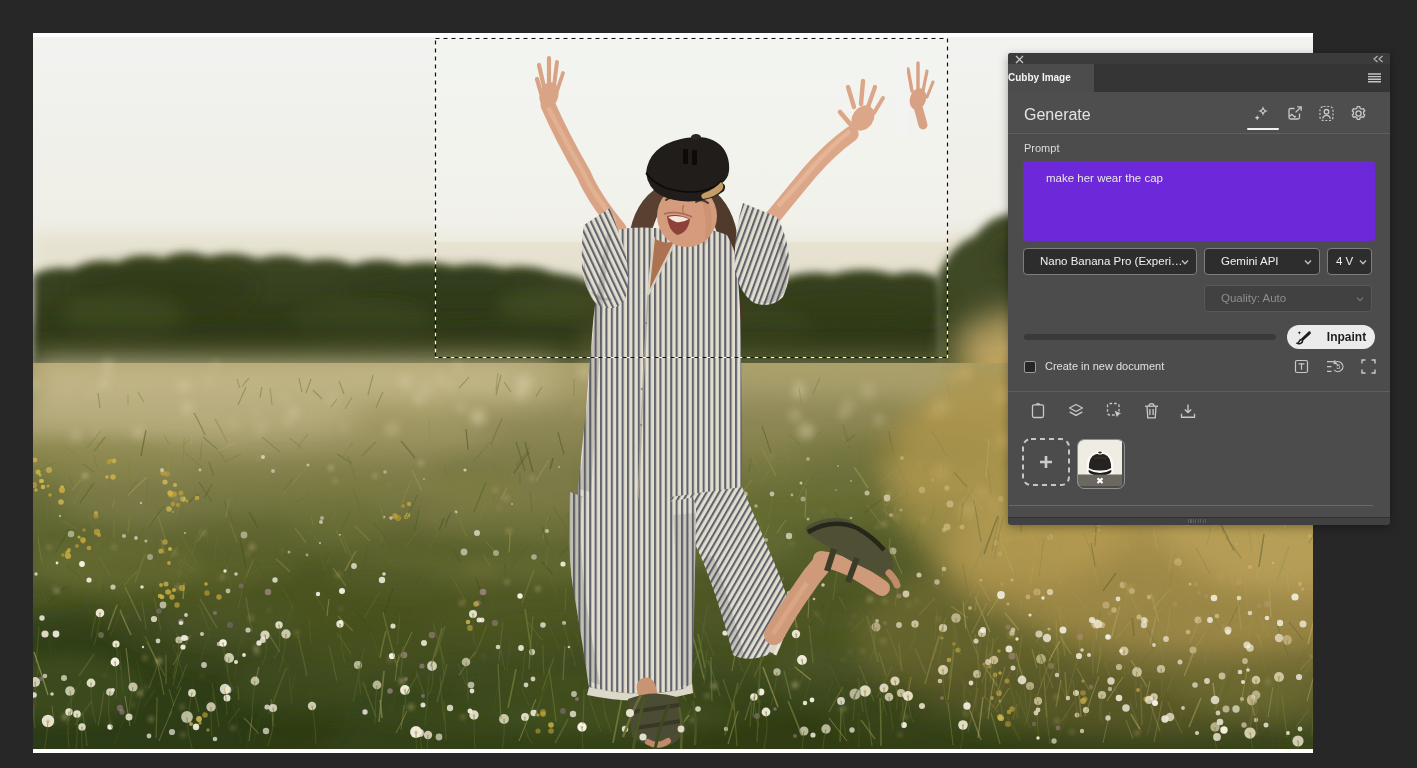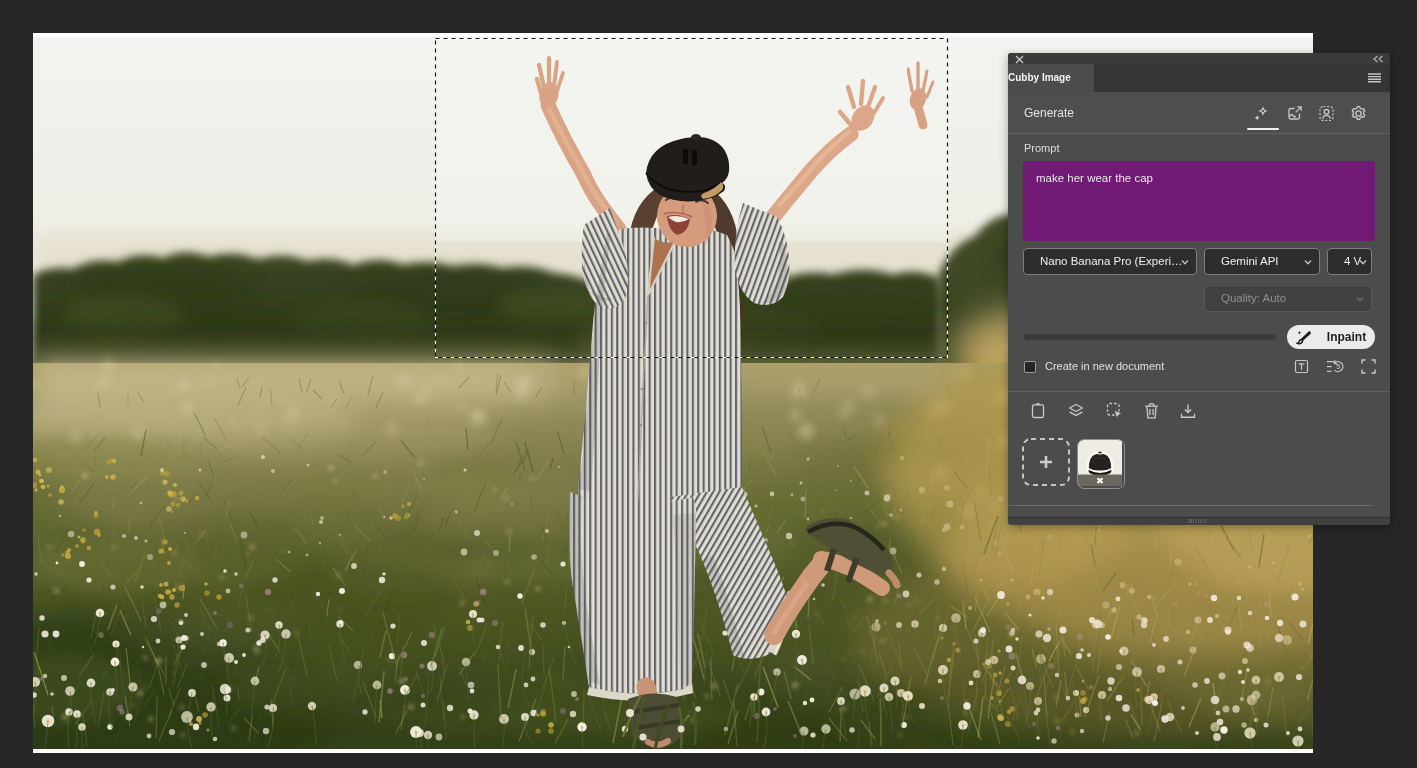--- a/index.html
+++ b/index.html
@@ -4,26 +4,26 @@
 #canvas{position:absolute;left:33px;top:33px;width:1280px;height:720px;background:#ffffff;}
 #canvas svg.photo{position:absolute;left:0;top:4px;}
 #panel{position:absolute;left:1008px;top:53px;width:382px;height:471px;background:#4c4c4c;border-radius:3px;box-shadow:0 3px 10px rgba(0,0,0,0.35);}
 .topbar{position:absolute;left:0;top:0;width:100%;height:11px;background:#3b3b3b;border-radius:3px 3px 0 0;}
 .xicon{position:absolute;left:7px;top:1.5px;}
 .collapse{position:absolute;right:6px;top:2px;}
 .tabrow{position:absolute;left:0;top:11px;width:100%;height:28px;background:#353535;}
 .tab{position:absolute;left:0;top:0;width:86px;height:28px;background:#4c4c4c;color:#f4f4f4;font-weight:bold;font-size:10px;line-height:28px;box-sizing:border-box;}
 .hamb{position:absolute;right:9px;top:9px;}
 .genrow{position:absolute;left:0;top:39px;width:100%;height:41px;background:#4e4e4e;}
-.genlabel{position:absolute;left:16px;top:14px;font-size:12px;color:#e4e4e4;}
+.genlabel{position:absolute;left:16px;top:14px;font-size:16px;color:#e4e4e4;}
 .genicons{position:absolute;right:23px;top:12px;display:flex;gap:15px;align-items:center;}
 .genunder{position:absolute;right:111px;top:35.5px;width:32px;height:2.5px;background:#f0f0f0;border-radius:2px;}
 .hr{position:absolute;left:0;width:100%;height:1px;background:#5e5e5e;}
 .promptlabel{position:absolute;left:16px;top:89px;font-size:11px;color:#dcdcdc;}
-.ta{position:absolute;left:15px;top:108px;width:352px;height:80px;background:#701a75;border-radius:4px;box-sizing:border-box;padding:11px 13px;font-size:11.5px;color:#e8e8e8;}
+.ta{position:absolute;left:15px;top:108px;width:352px;height:80px;background:#6d28d9;border-radius:4px;box-sizing:border-box;padding:11px 23px;font-size:11.5px;color:#e8e8e8;}
 .sel{position:absolute;height:27px;background:#2d2d2d;border:1px solid #7e7e7e;border-radius:4px;box-sizing:border-box;font-size:11.5px;color:#f0f0f0;line-height:25px;padding-left:16px;white-space:nowrap;overflow:hidden;}
 .sel .ch{position:absolute;right:7px;top:11px;}
 .sel.dis{background:#414141;border-color:#585858;color:#8f8f8f;}
 .track{position:absolute;left:16px;top:281px;width:252px;height:6px;background:#3a3a3a;border-radius:3px;}
 .inpaint{position:absolute;left:279px;top:272px;width:88px;height:24px;background:#ebebeb;border-radius:12px;display:flex;align-items:center;justify-content:center;gap:16px;font-size:12px;font-weight:bold;color:#1d1d1d;}
 .cbrow{position:absolute;left:0;top:306px;width:100%;height:16px;}
 .cb{position:absolute;left:16px;top:2px;width:10px;height:10px;background:#262626;border:1px solid #9a9a9a;border-radius:2px;}
 .cblabel{position:absolute;left:37px;top:1px;font-size:11px;color:#e0e0e0;}
 .cbicons{position:absolute;right:14px;top:0;display:flex;gap:17px;align-items:center;}
 .actrow{position:absolute;left:22px;top:349px;display:flex;gap:21px;align-items:center;}
@@ -2300,21 +2300,21 @@
  </div>
  <div class="hr" style="top:80px"></div>
  <div class="promptlabel">Prompt</div>
  <div class="ta">make her wear the cap</div>
  <div class="sel" style="left:15px;top:195px;width:174px">Nano Banana Pro (Experi…<svg class="ch" width="8" height="5" viewBox="0 0 8 5">
         <path d="M1,0.5 L4,3.7 L7,0.5" stroke="#c2c2c2" stroke-width="1.3" fill="none"></path>
       </svg></div>
  <div class="sel" style="left:196px;top:195px;width:116px">Gemini API<svg class="ch" width="8" height="5" viewBox="0 0 8 5">
         <path d="M1,0.5 L4,3.7 L7,0.5" stroke="#c2c2c2" stroke-width="1.3" fill="none"></path>
       </svg></div>
- <div class="sel" style="left:319px;top:195px;width:45px;padding-left:16px">4 V<svg class="ch" style="right:4px" width="8" height="5" viewBox="0 0 8 5">
+ <div class="sel" style="left:319px;top:195px;width:45px;padding-left:8px">4 V<svg class="ch" style="right:4px" width="8" height="5" viewBox="0 0 8 5">
         <path d="M1,0.5 L4,3.7 L7,0.5" stroke="#c2c2c2" stroke-width="1.3" fill="none"></path>
       </svg></div>
  <div class="sel dis" style="left:196px;top:232px;width:168px">Quality: Auto<svg class="ch" width="8" height="5" viewBox="0 0 8 5">
         <path d="M1,0.5 L4,3.7 L7,0.5" stroke="#707070" stroke-width="1.3" fill="none"></path>
       </svg></div>
  <div class="track"></div>
  <div class="inpaint">
   <svg width="15" height="15" viewBox="0 0 16 16" fill="none" stroke="#1d1d1d" stroke-width="1.65">
         <path d="M13.8,2.6 L8.2,7.8 L6,10 Q3.8,10.3 3.2,12.4 Q2.9,13.7 1.6,14.1 Q4,15.2 5.8,13.8 Q7.2,12.7 6.9,11 L9.2,8.8 L14.8,3.6 Q15.3,3 14.6,2.3 Q14.2,2 13.8,2.6 Z"></path>
         <path d="M3.6,1 L4.1,2.5 L5.6,3 L4.1,3.5 L3.6,5 L3.1,3.5 L1.6,3 L3.1,2.5 Z" fill="#1d1d1d" stroke="none"></path>

